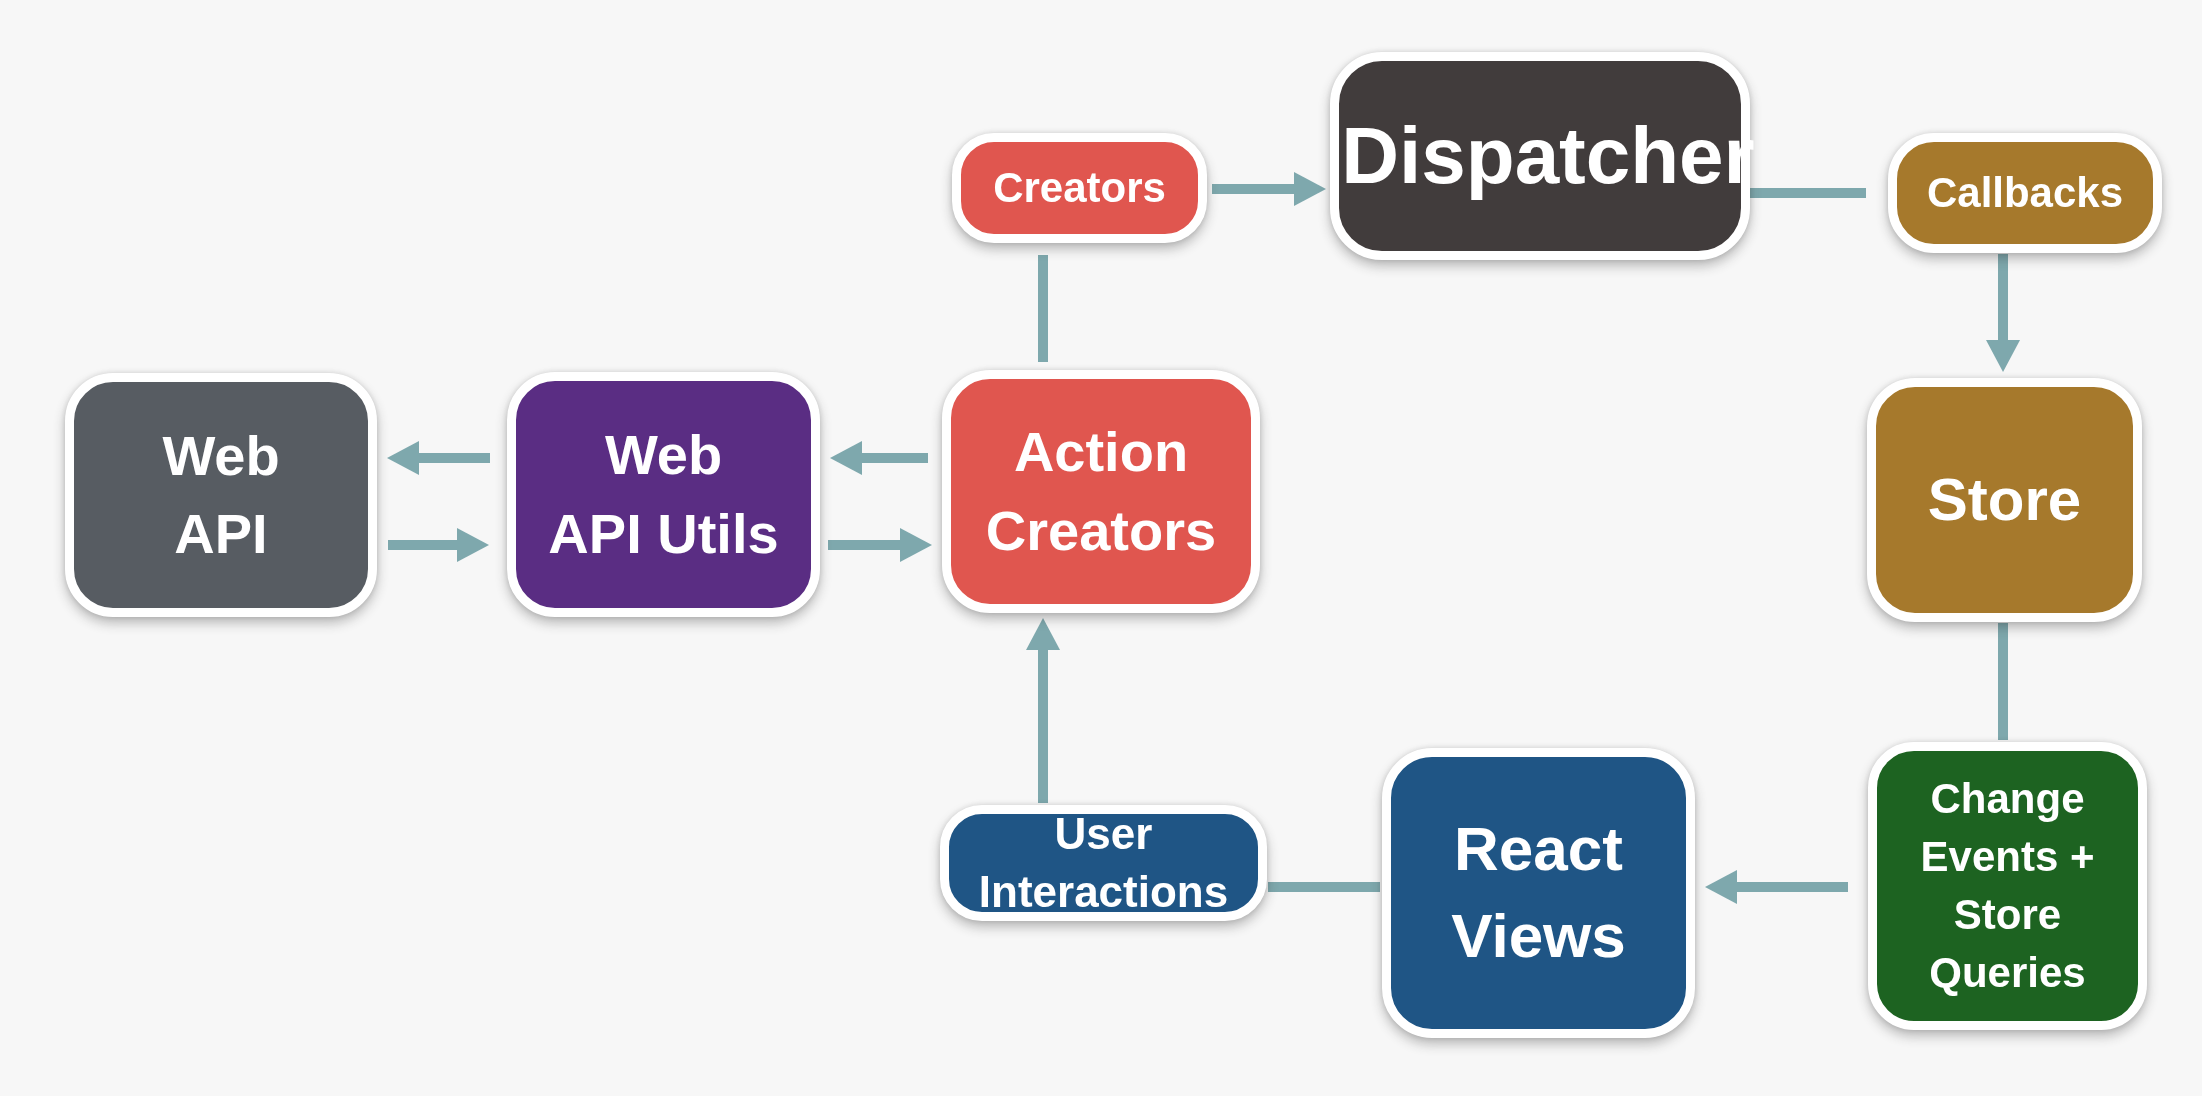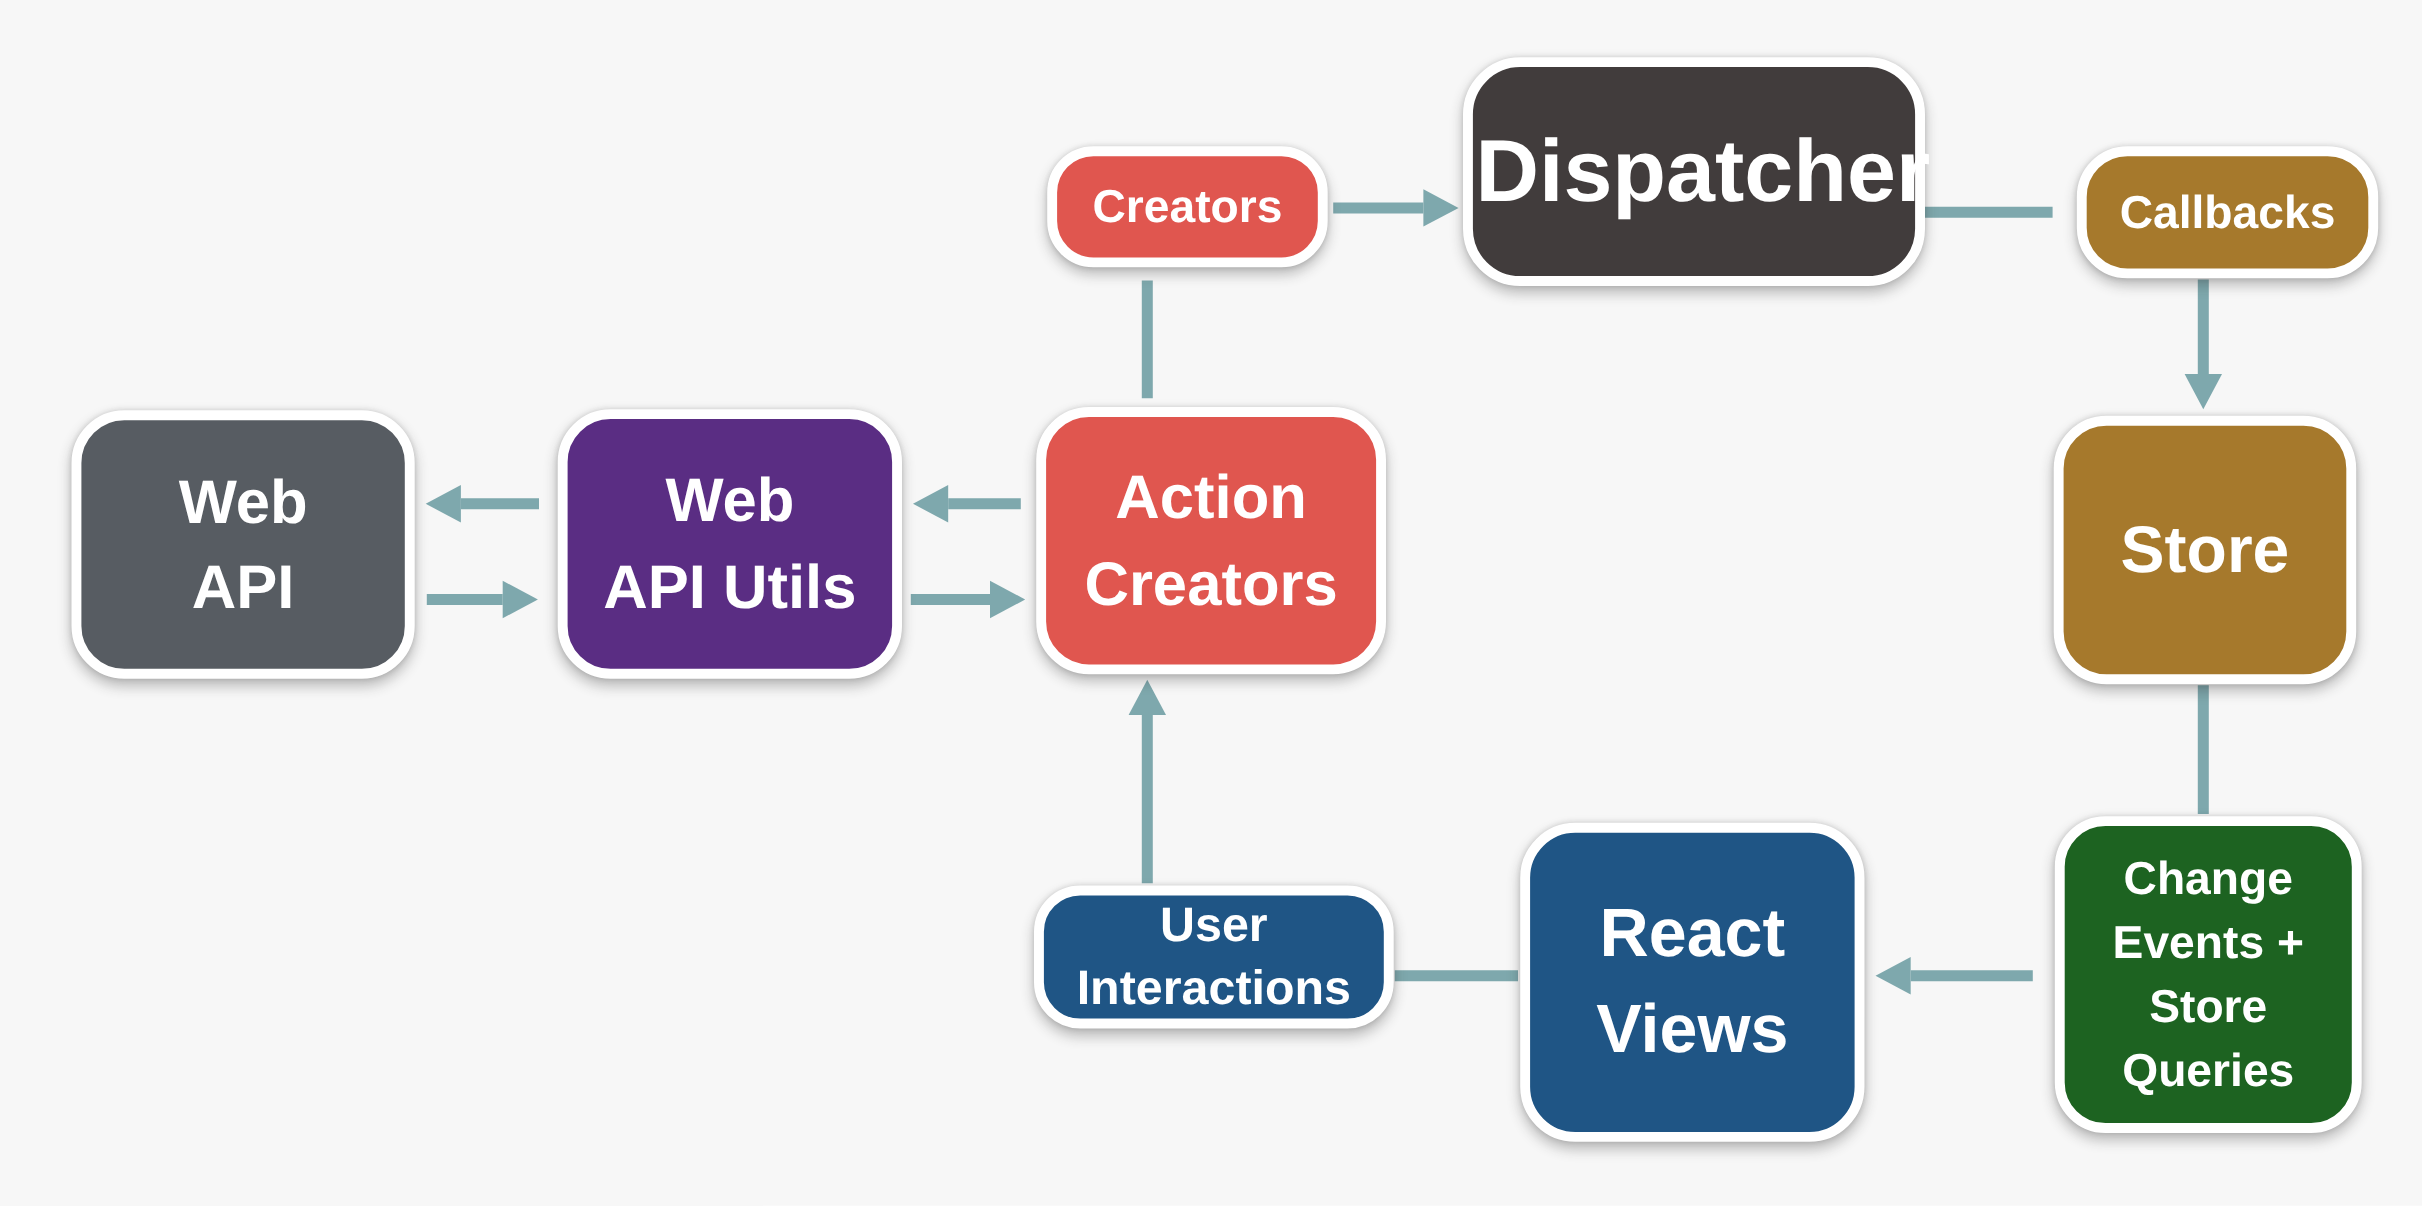--- a/index.html
+++ b/index.html
@@ -39,21 +39,21 @@
   }
   #n-web-api           { left:65px;   top:373px; width:312px; height:244px; border-radius:48px; font-size:56px; line-height:1.40; }
   #n-web-api-utils     { left:507px;  top:372px; width:313px; height:245px; border-radius:48px; font-size:56px; line-height:1.40; }
   #n-action-creators   { left:942px;  top:370px; width:318px; height:243px; border-radius:48px; font-size:56px; line-height:1.40;text-align:center; }
   #n-actions           { left:952px;  top:133px; width:255px; height:110px; border-radius:42px; font-size:42px; line-height:1.1; }
   #n-dispatcher        { left:1330px; top:52px;  width:420px; height:208px; border-radius:52px; font-size:80px; line-height:1.1; }
   #n-callbacks         { left:1888px; top:133px; width:274px; height:120px; border-radius:46px; font-size:42px; line-height:1.1; }
   #n-store             { left:1867px; top:378px; width:275px; height:244px; border-radius:48px; font-size:60px; line-height:1.1; }
   #n-change-events     { left:1868px; top:742px; width:279px; height:288px; border-radius:46px; font-size:42px; line-height:1.38; }
   #n-react-views       { left:1382px; top:748px; width:313px; height:290px; border-radius:50px; font-size:62px; line-height:1.40; }
-  #n-user-interactions { left:940px;  top:805px; width:327px; height:130px; border-radius:42px; font-size:44px; line-height:1.32; }
+  #n-user-interactions { left:940px;  top:805px; width:327px; height:116px; border-radius:42px; font-size:44px; line-height:1.32; }
 </style>
 </head>
 <body>
 
 <div class="stage" style="background: rgb(247, 247, 247);">
 
   <svg class="edges" id="edge-layer" viewBox="0 0 2202 1096" xmlns="http://www.w3.org/2000/svg">
       <line x1="1212" y1="189" x2="1294" y2="189" stroke="#7EA8AD" stroke-width="10"></line>
       <polygon points="1326,189 1294,206 1294,172" fill="#7EA8AD"></polygon>
       <line x1="1750" y1="193" x2="1866" y2="193" stroke="#7EA8AD" stroke-width="10"></line>

